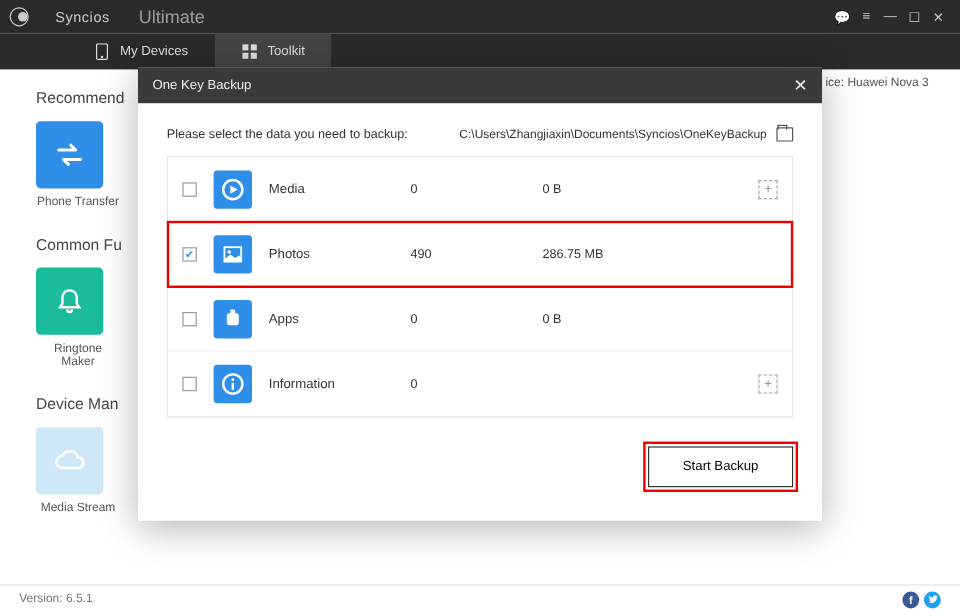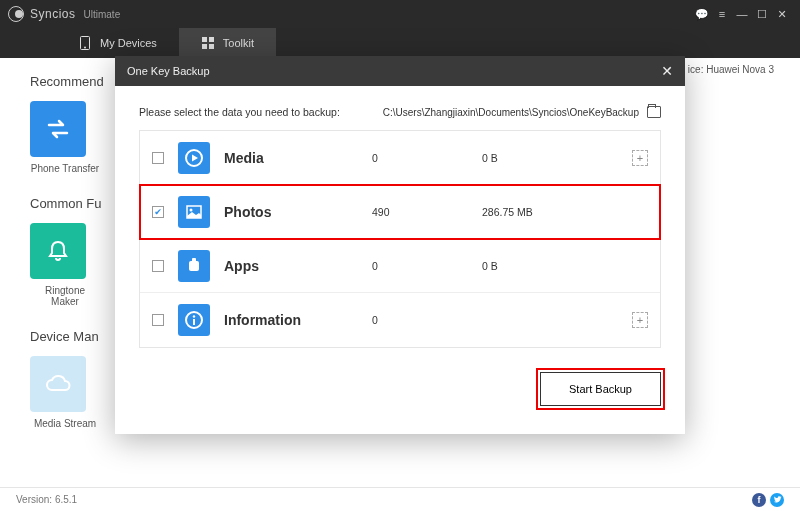--- a/index.html
+++ b/index.html
@@ -1,23 +1,23 @@
 <!DOCTYPE html>
 <html><head>
 <meta charset="utf-8">
 <style>
 * { margin: 0; padding: 0; box-sizing: border-box; font-family: "Segoe UI", Arial, sans-serif; }
 body { width: 800px; height: 511px; background: #f5f5f5; overflow: hidden; position: relative; }
 
 .titlebar { height: 28px; background: #2a2a2a; display: flex; align-items: center; color: #ccc; font-size: 11px; padding: 0 8px; }
-.titlebar .logo { display: flex; align-items: center; gap: 6px; }
+.titlebar .logo { display: flex; align-items: center; gap: 22px; }
 .titlebar .logo-icon { width: 16px; height: 16px; border: 1.5px solid #ccc; border-radius: 50%; position: relative; }
 .titlebar .logo-icon::after { content: ""; position: absolute; width: 8px; height: 8px; background: #ccc; border-radius: 50%; top: 3px; left: 6px; }
 .titlebar .brand { font-size: 12px; letter-spacing: 0.5px; }
-.titlebar .brand-sub { font-size: 10px; opacity: 0.7; margin-left: 2px; }
+.titlebar .brand-sub { font-size: 15px; opacity: 0.7; margin-left: 2px; }
 .titlebar .spacer { flex: 1; }
 .titlebar .win-btn { width: 20px; height: 20px; display: flex; align-items: center; justify-content: center; cursor: pointer; color: #ccc; font-size: 11px; }
 
 .navbar { height: 30px; background: #2a2a2a; display: flex; align-items: stretch; padding-left: 56px; }
 .nav-item { display: flex; align-items: center; gap: 8px; color: #ddd; font-size: 11px; padding: 0 22px; cursor: pointer; }
 .nav-item.active { background: #444; }
 .nav-item .nav-icon { width: 14px; height: 14px; display: flex; align-items: center; justify-content: center; }
 
 .content { position: relative; height: calc(100% - 28px - 30px - 24px); background: #fff; padding: 16px 30px; }
 .section-title { font-size: 13px; color: #444; margin-bottom: 12px; }
@@ -48,21 +48,21 @@
 .path { font-size: 10px; color: #333; text-align: right; }
 .folder-icon { width: 14px; height: 12px; border: 1px solid #555; border-radius: 1px; margin-left: 8px; position: relative; }
 .folder-icon::before { content: ""; position: absolute; top: -3px; left: 0; width: 6px; height: 3px; border: 1px solid #555; border-bottom: none; }
 
 .data-list { border: 1px solid #e5e5e5; }
 .data-row { display: flex; align-items: center; height: 54px; border-bottom: 1px solid #eee; padding: 0 12px; position: relative; }
 .data-row:last-child { border-bottom: none; }
 .data-row.highlighted { outline: 2px solid #e00; outline-offset: -1px; }
 .chk { width: 12px; height: 12px; border: 1px solid #999; margin-right: 14px; display: flex; align-items: center; justify-content: center; font-size: 9px; color: #2f8fe8; cursor: pointer; }
 .row-icon { width: 32px; height: 32px; background: #2f8fe8; border-radius: 3px; margin-right: 14px; display: flex; align-items: center; justify-content: center; color: #fff; }
-.row-name { width: 148px; font-size: 14px; font-weight: bold; color: #333; }
+.row-name { width: 118px; font-size: 11px; font-weight: normal; color: #333; }
 .row-count { width: 110px; font-size: 10.5px; color: #333; }
 .row-size { flex: 1; font-size: 10.5px; color: #333; }
 .row-expand { width: 16px; height: 16px; border: 1px dashed #aaa; display: flex; align-items: center; justify-content: center; font-size: 11px; color: #888; cursor: pointer; }
 
 .modal-footer { padding: 16px 24px 28px 24px; display: flex; justify-content: flex-end; }
 .start-btn { padding: 10px 28px; border: 1px solid #333; background: #fff; font-size: 11px; cursor: pointer; outline: 2px solid #e00; outline-offset: 2px; margin-left: 40px; }
 
 svg { display: block; }
 </style>
 </head>

